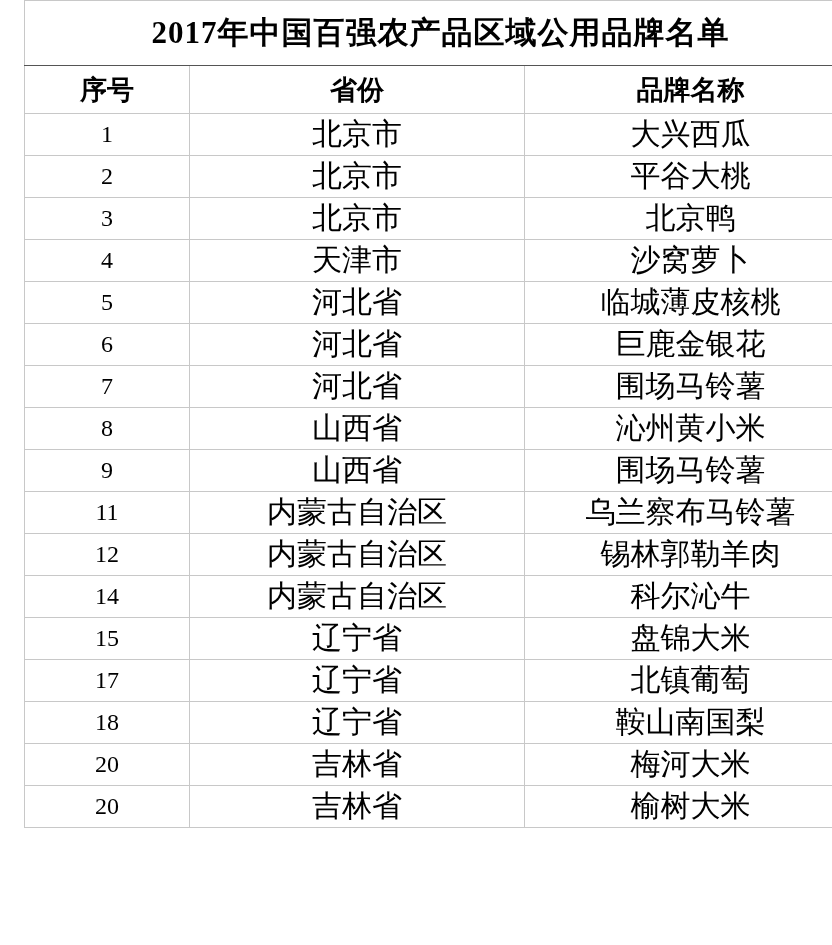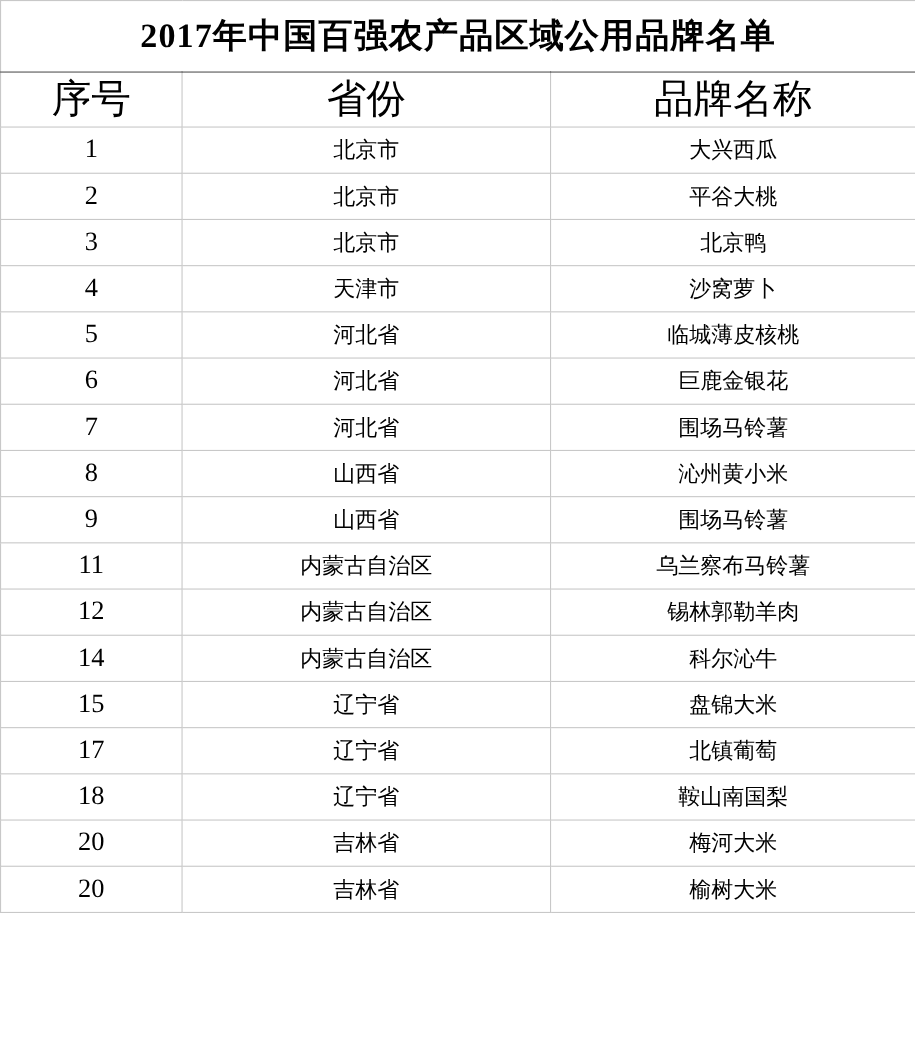--- a/index.html
+++ b/index.html
@@ -13,20 +13,21 @@
     font-family: "Liberation Serif", "DejaVu Serif", serif;
     color: #000000;
     overflow: hidden;
   }
   .sheet {
     width: 832px;
     height: 945px;
     box-sizing: border-box;
     position: relative;
     background: #ffffff;
+    padding-left: 24px;
   }
   table.grid {
     border-collapse: collapse;
     width: 832px;
     table-layout: fixed;
   }
   table.grid td {
     border: 1px solid #c8c8c8;
     padding: 0;
     margin: 0;
@@ -41,34 +42,34 @@
 
   tr.title-row td {
     height: 64px;
     font-size: 31px;
     font-weight: bold;
     letter-spacing: 1px;
     border-bottom: 1px solid #555555;
   }
   tr.header-row td {
     height: 47px;
-    font-size: 36px;
-    font-weight: normal;
+    font-size: 27px;
+    font-weight: bold;
   }
   tr.data-row td {
     height: 41px;
     font-size: 25px;
     font-weight: normal;
   }
   tr.data-row td.idx {
     font-size: 24px;
   }
   tr.data-row td.prov,
   tr.data-row td.brand {
-    font-size: 20px;
+    font-size: 30px;
   }
 </style>
 </head>
 <body>
 
 <div class="sheet">
   <table class="grid">
     <colgroup>
       <col class="c-idx">
       <col class="c-prov">

